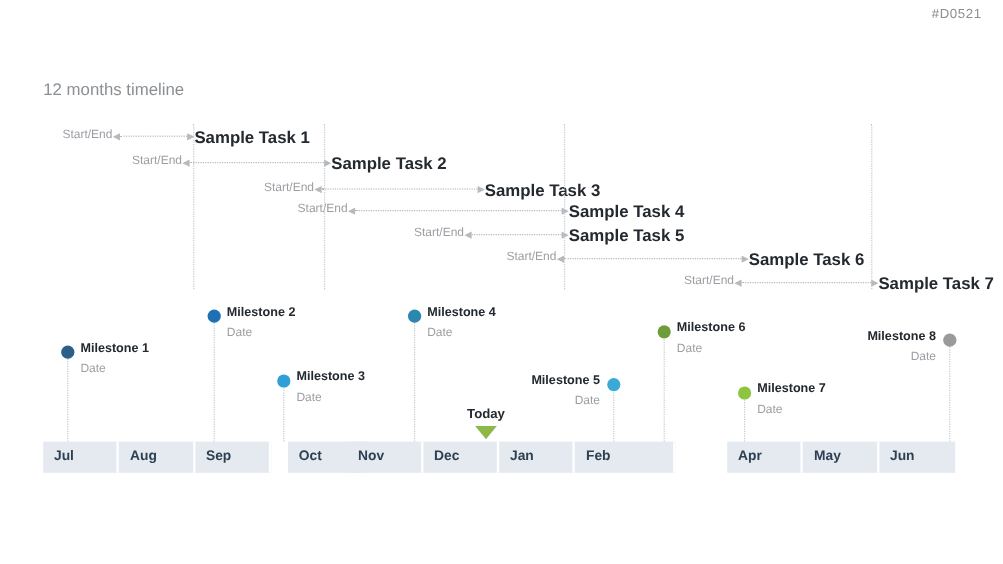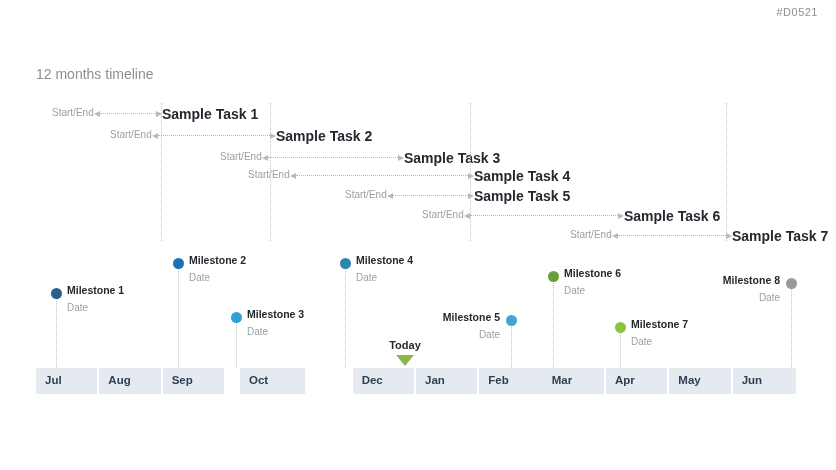--- a/index.html
+++ b/index.html
@@ -212,32 +212,32 @@
       </div>
       <div class="month-cell" style="left: 63.3333px; width: 63.3333px;">
         <div class="month-label">Aug</div>
       </div>
       <div class="month-cell" style="left: 126.667px; width: 63.3333px;">
         <div class="month-label">Sep</div>
       </div>
       <div class="month-cell" style="left: 192px; width: 67px; margin-left: 12px;">
         <div class="month-label">Oct</div>
       </div>
+      <div class="month-cell" style="left: 253.333px; width: 63.3333px;">
+        <div class="month-label">Nov</div>
+      </div>
       <div class="month-cell" style="left: 316.667px; width: 63.3333px;">
         <div class="month-label">Dec</div>
       </div>
       <div class="month-cell" style="left: 380px; width: 63.3333px;">
         <div class="month-label">Jan</div>
       </div>
       <div class="month-cell" style="left: 443.333px; width: 84px;">
         <div class="month-label">Feb</div>
       </div>
-      <div class="month-cell" style="left: 506.667px; width: 63.3333px;">
-        <div class="month-label">Mar</div>
-      </div>
       <div class="month-cell" style="left: 570px; width: 63.3333px;">
         <div class="month-label">Apr</div>
       </div>
       <div class="month-cell" style="left: 633.333px; width: 63.3333px;">
         <div class="month-label">May</div>
       </div>
       <div class="month-cell" style="left: 696.667px; width: 63.3333px; padding-left: 23px;">
         <div class="month-label">Jun</div>
       </div>
     </div>

